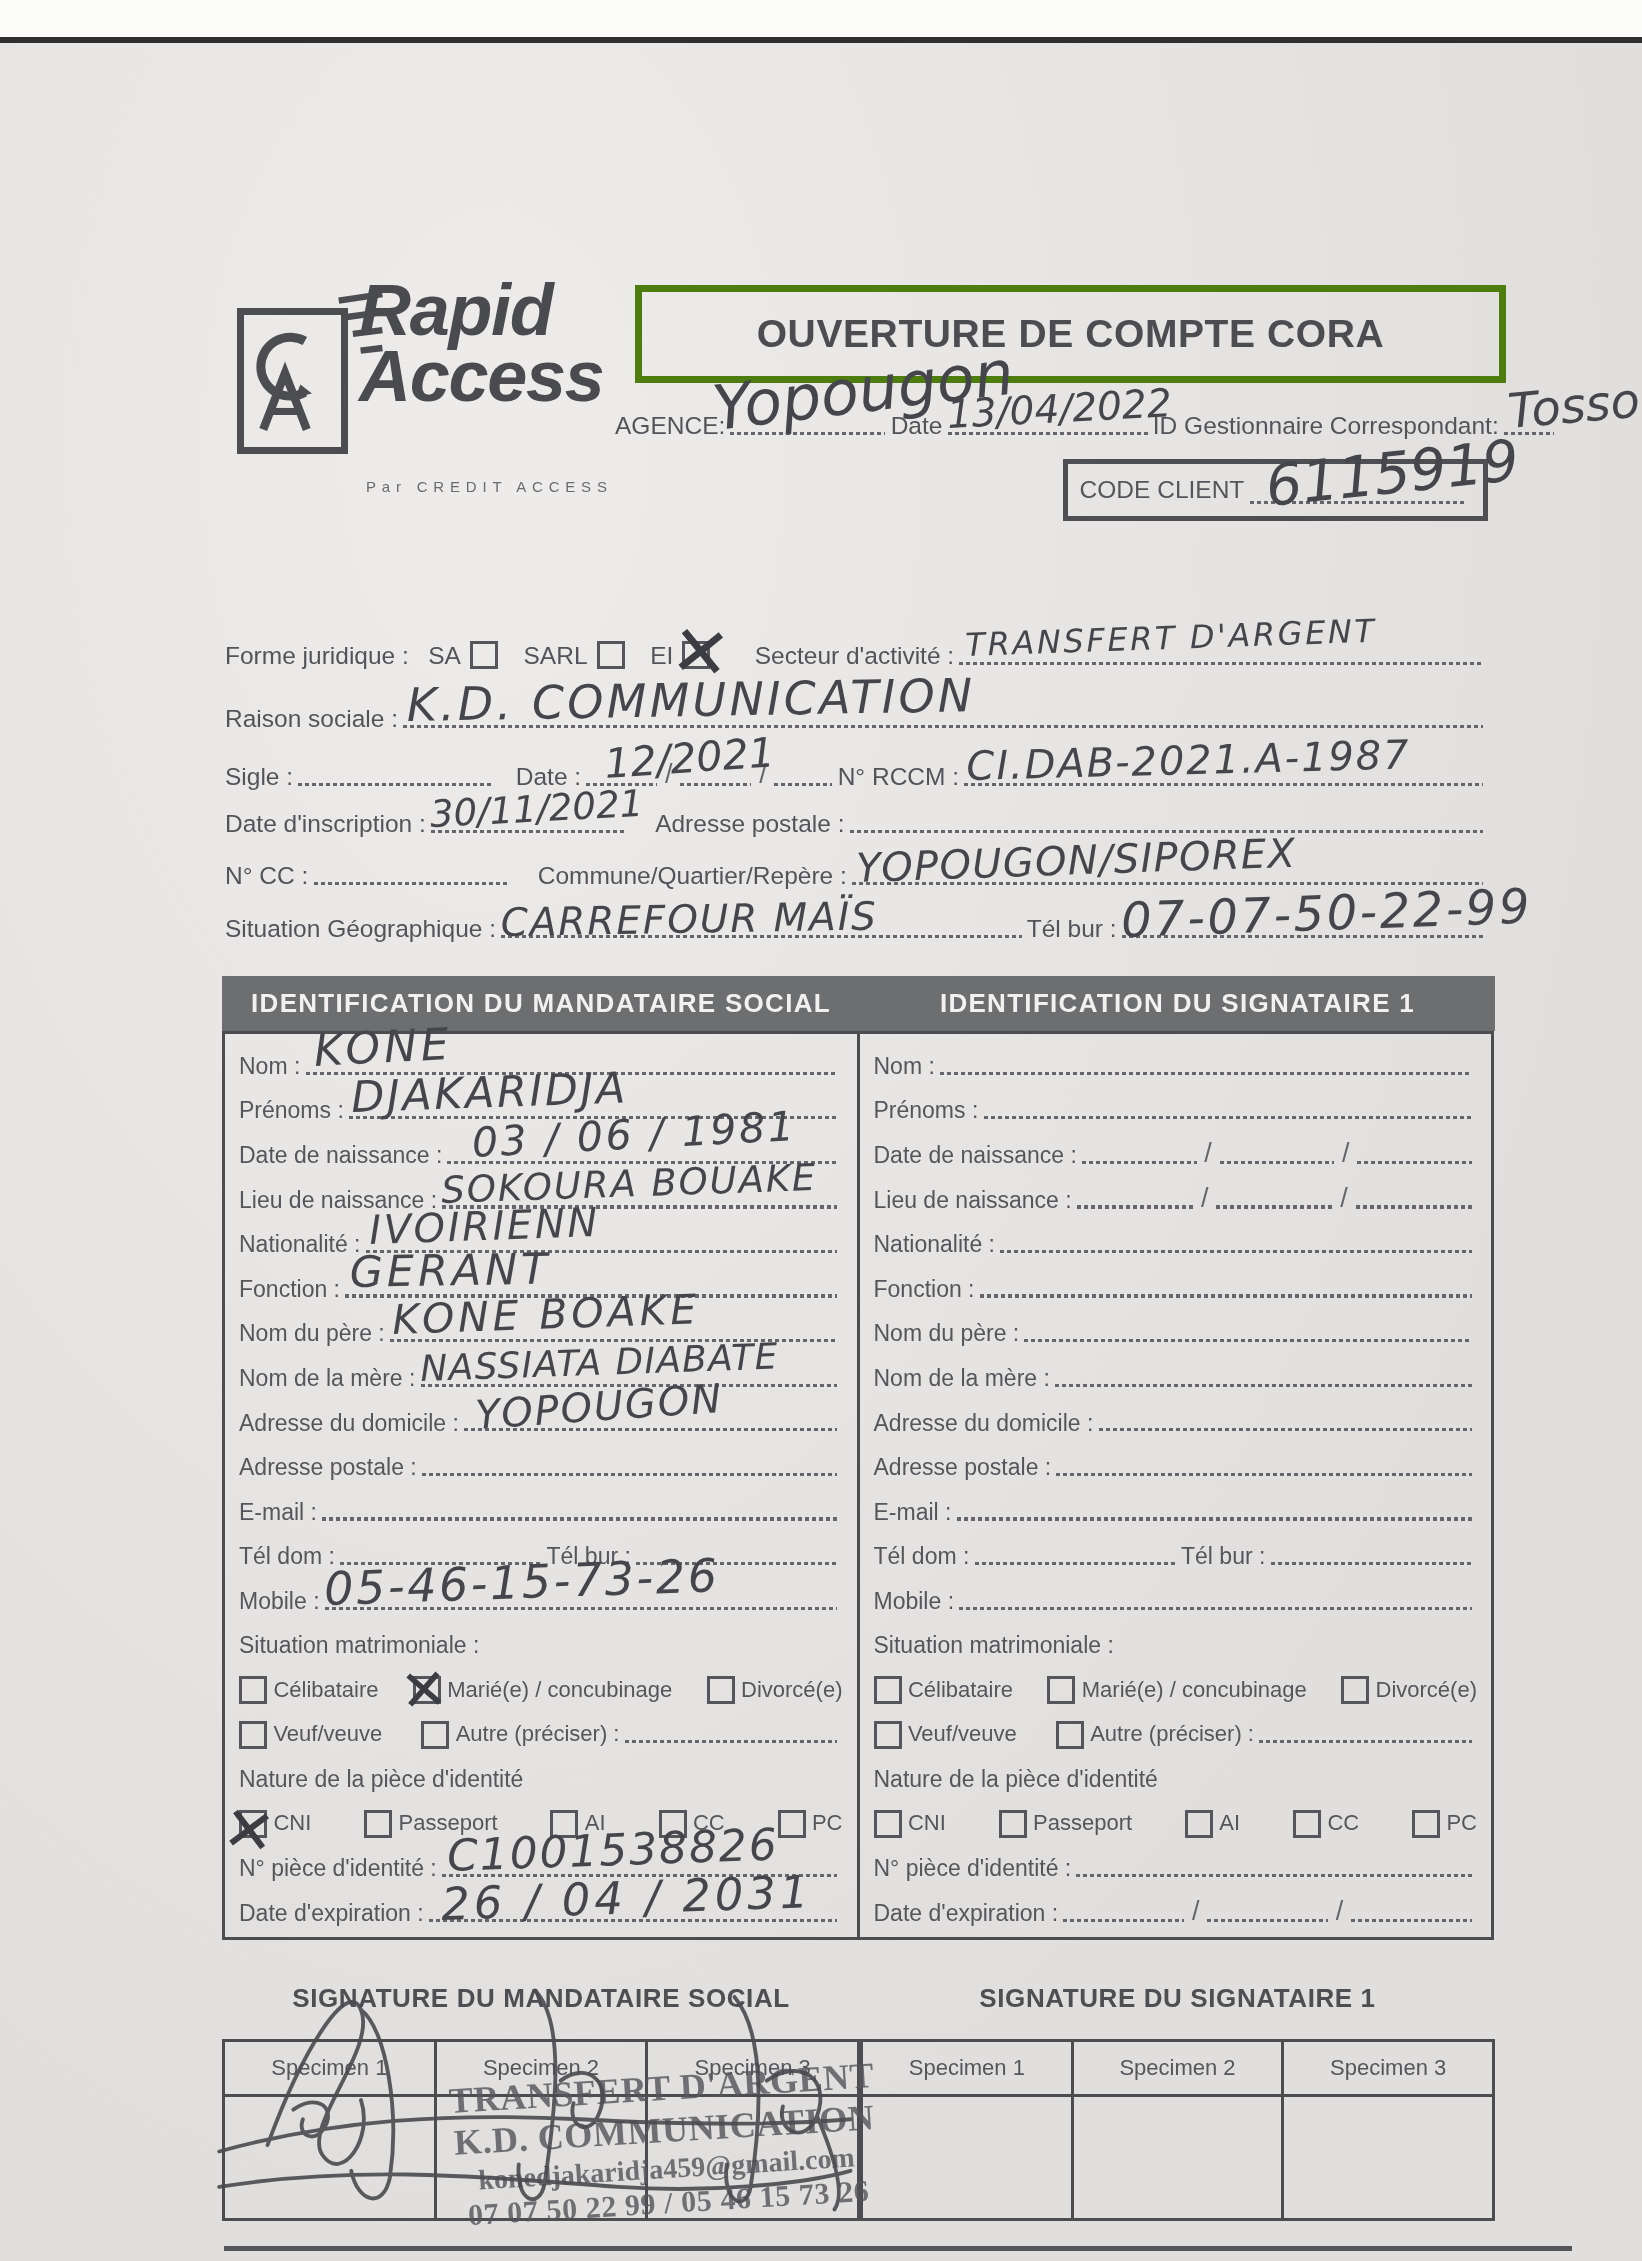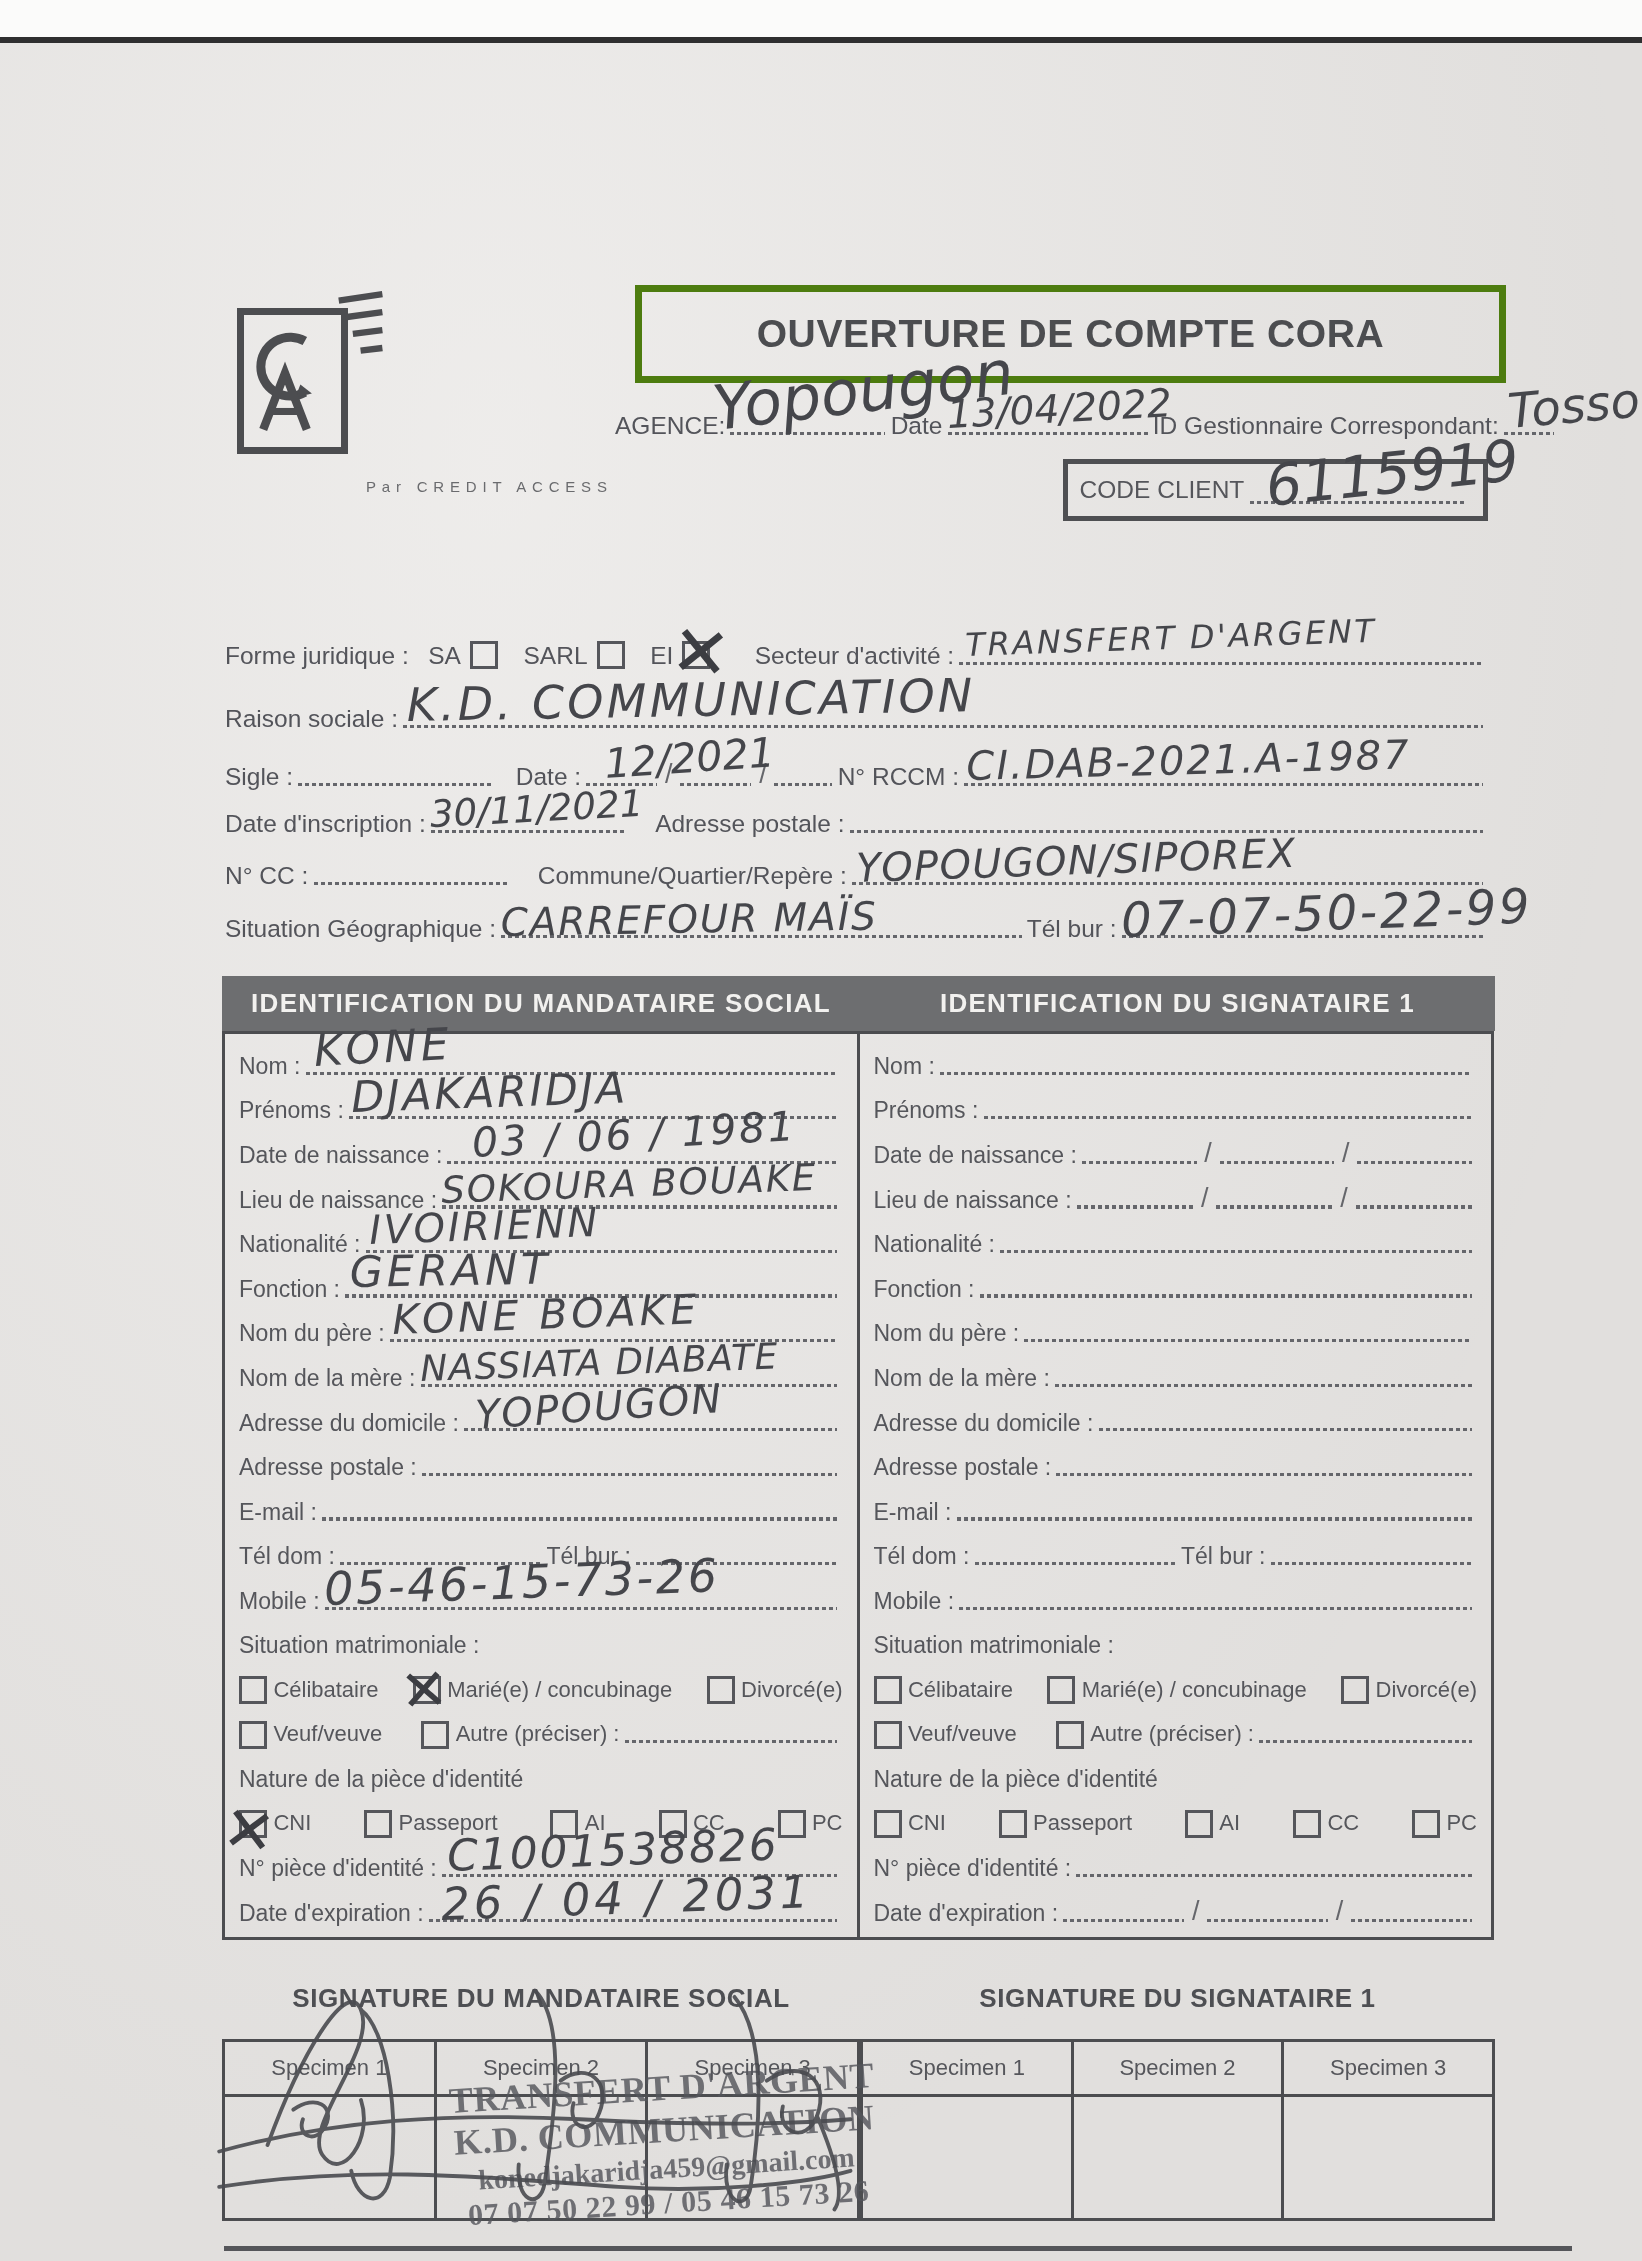--- a/index.html
+++ b/index.html
@@ -95,20 +95,24 @@
         <path d="M40 150 L88 150" stroke="#4c4d50" stroke-width="11"></path>
       </svg>
     </div>
     <div class="speed">
       <svg width="52" height="77" viewBox="0 0 80 120">
         <line x1="10" y1="18" x2="78" y2="8" stroke="#4c4d50" stroke-width="10"></line>
         <line x1="20" y1="44" x2="78" y2="36" stroke="#4c4d50" stroke-width="10"></line>
         <line x1="32" y1="70" x2="78" y2="64" stroke="#4c4d50" stroke-width="10"></line>
         <line x1="44" y1="96" x2="78" y2="92" stroke="#4c4d50" stroke-width="10"></line>
       </svg>
+    </div>
+    <div class="brand">
+      <div class="t1">Rapid</div>
+      <div class="t2">Access</div>
     </div>
     <div class="tagline">Par CREDIT ACCESS</div>
   </div>
 
   <div class="titlebox">
     <span>OUVERTURE DE COMPTE CORA</span>
   </div>
 
   <div class="line" style="left:615px;top:412px;width:944px;">
     <span class="lbl">AGENCE:</span>

